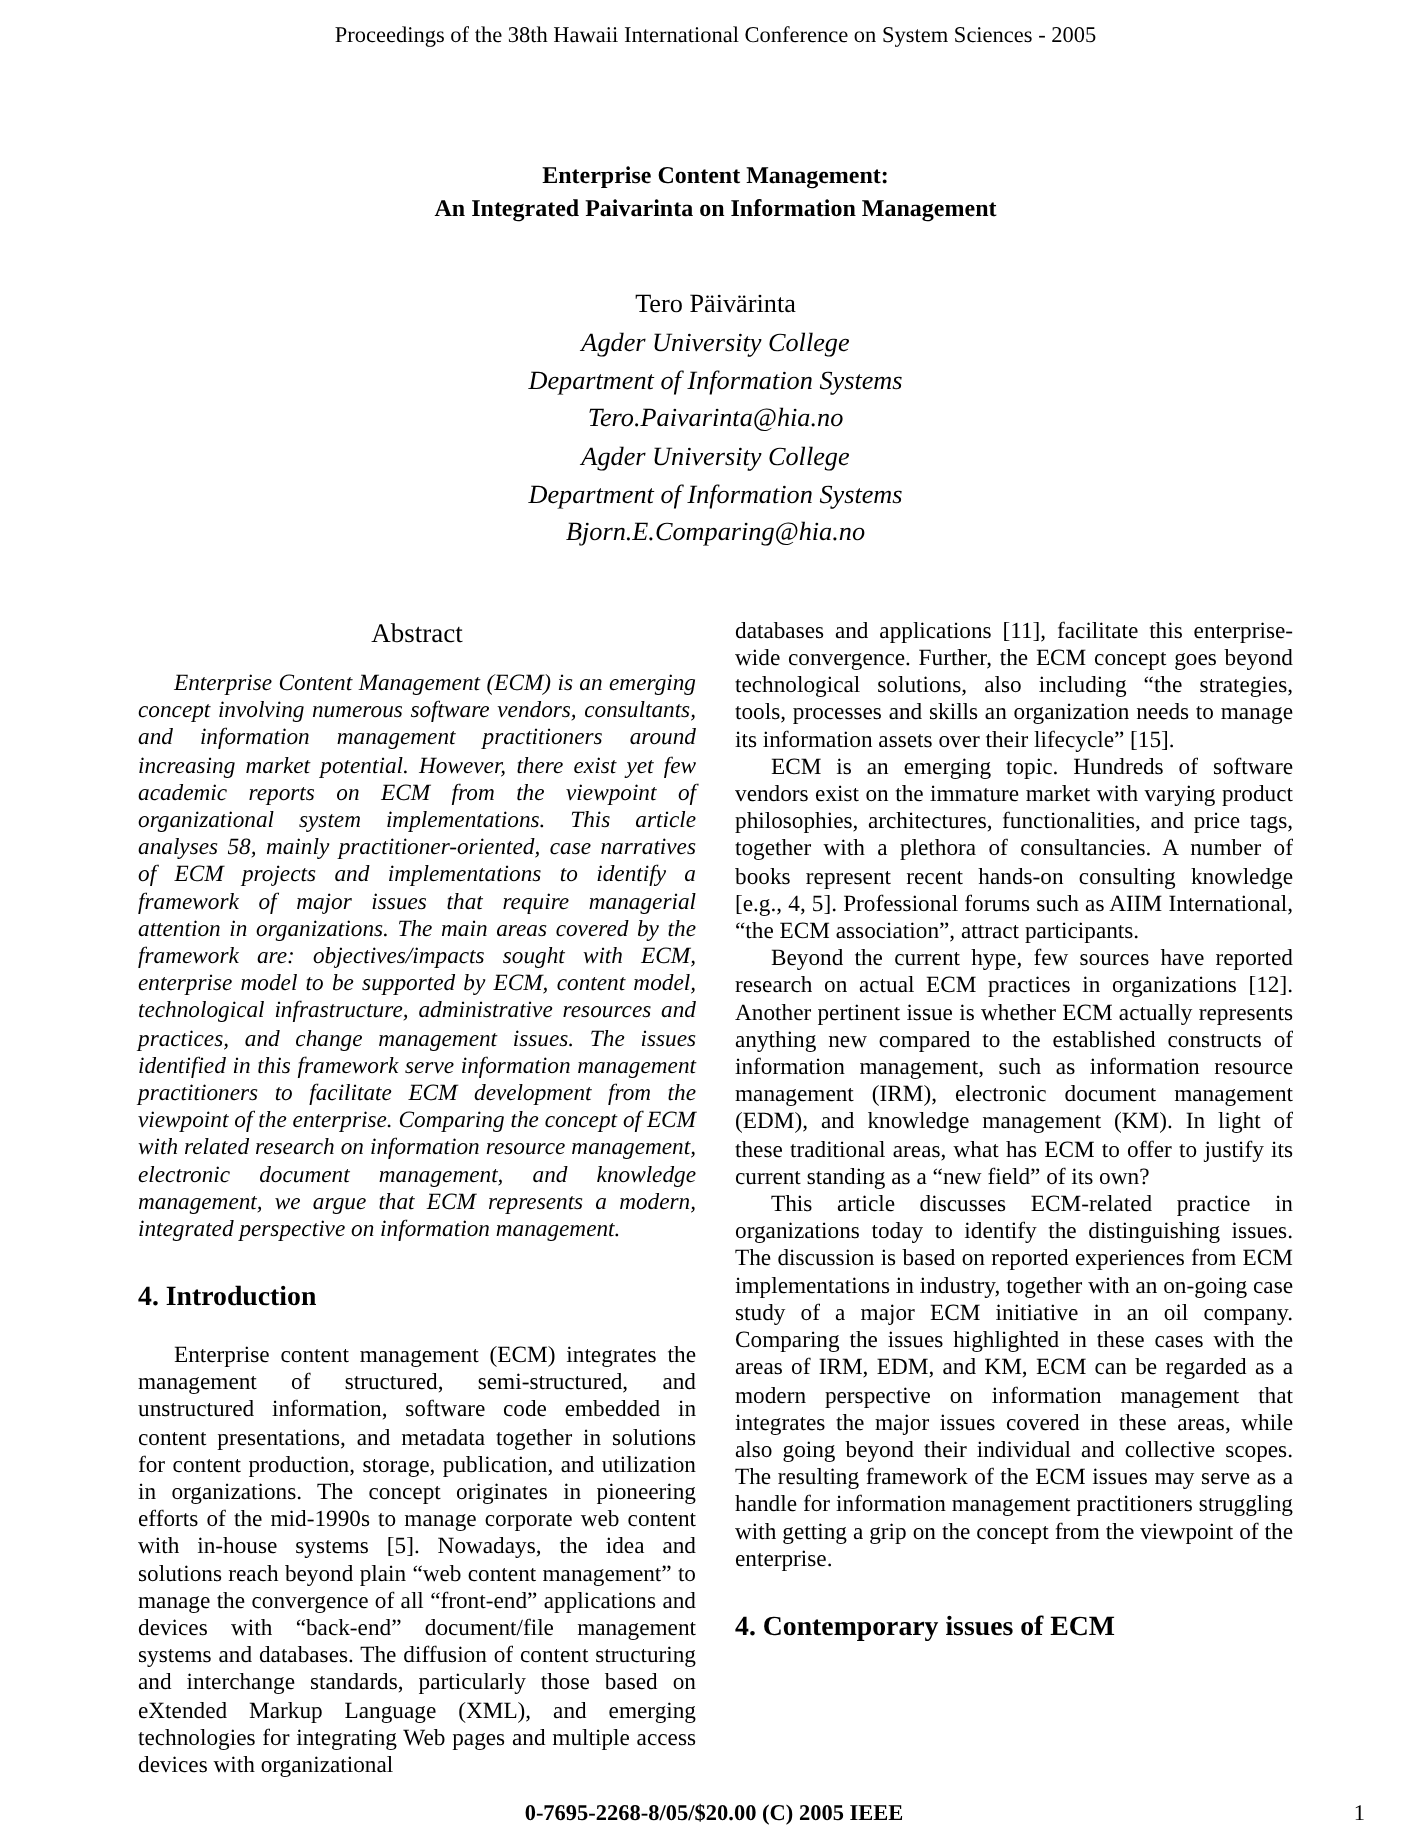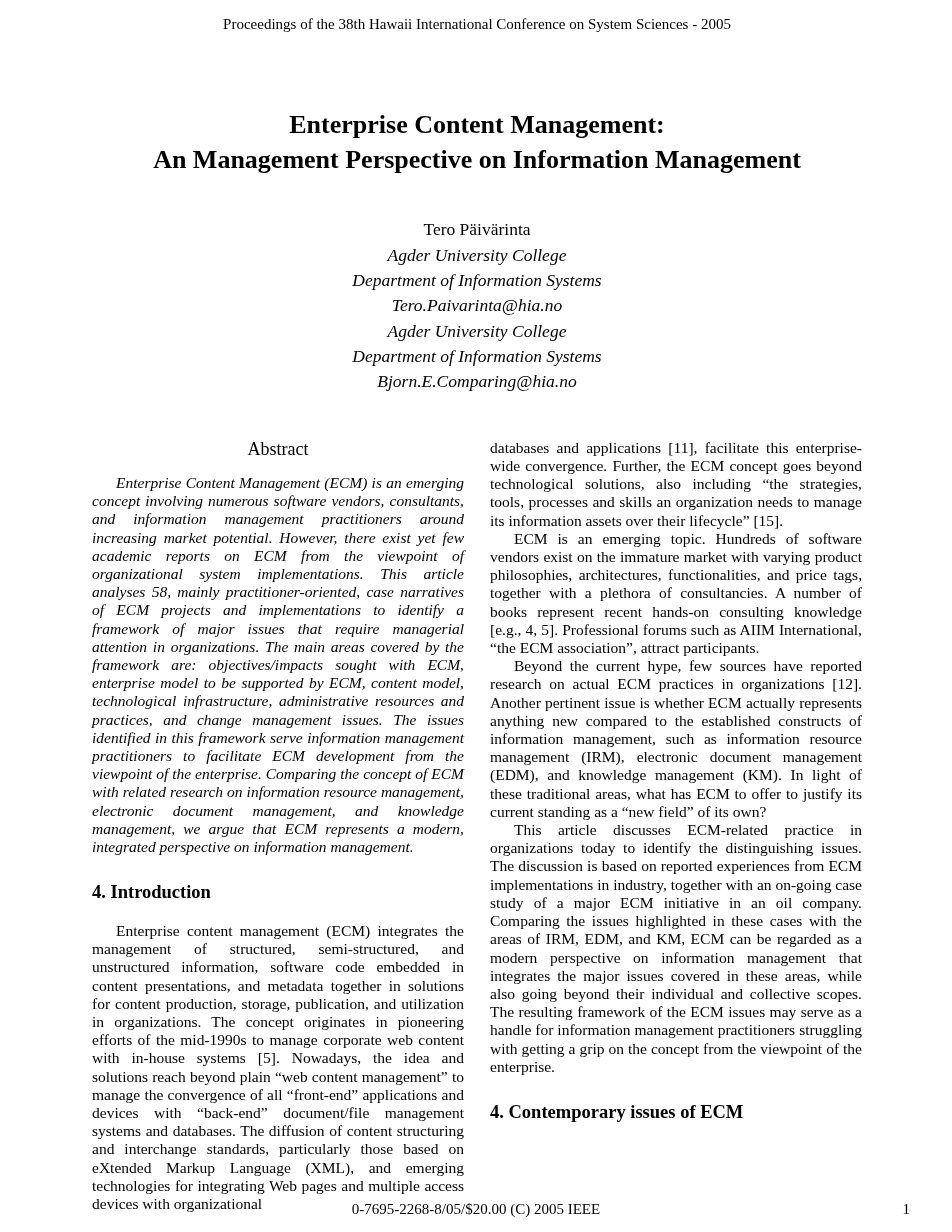--- a/index.html
+++ b/index.html
@@ -17,21 +17,21 @@
     padding: 16px 90px 0 92px;
     position: relative;
   }
   .running-header {
     text-align: center;
     font-size: 15px;
   }
   .paper-title {
     margin-top: 74px;
     text-align: center;
-    font-size: 26px;
+    font-size: 16px;
     font-weight: bold;
     line-height: 1.35;
   }
   .authors {
     display: flex;
     margin-top: 40px;
     flex-direction: column;
   }
   .author-block {
     flex: 1;
@@ -69,37 +69,37 @@
     margin: 26px 0 18px 0;
     text-align: left;
   }
   .footer {
     position: absolute;
     bottom: 14px;
     left: 0;
     width: 952px;
     font-size: 15px;
   }
-  .footer .copyright { text-align: center; }
+  .footer .copyright { text-align: center; font-weight: bold; }
   .footer .page-number {
     position: absolute;
     right: 42px;
     top: 0;
   }
 </style>
 </head>
 <body>
 
 <div class="page">
 
   <div class="running-header">Proceedings of the 38th Hawaii International Conference on System Sciences - 2005</div>
 
   <div class="paper-title">
     <div>Enterprise Content Management:</div>
-    <div>An Management Perspective on Information Management</div>
+    <div>An Integrated Paivarinta on Information Management</div>
   </div>
 
   <div class="authors">
     <div class="author-block">
       <div class="author-name">Tero Päivärinta</div>
       <div class="author-line">Agder University College</div>
       <div class="author-line">Department of Information Systems</div>
       <div class="author-line">Tero.Paivarinta@hia.no</div>
     </div>
     <div class="author-block">

